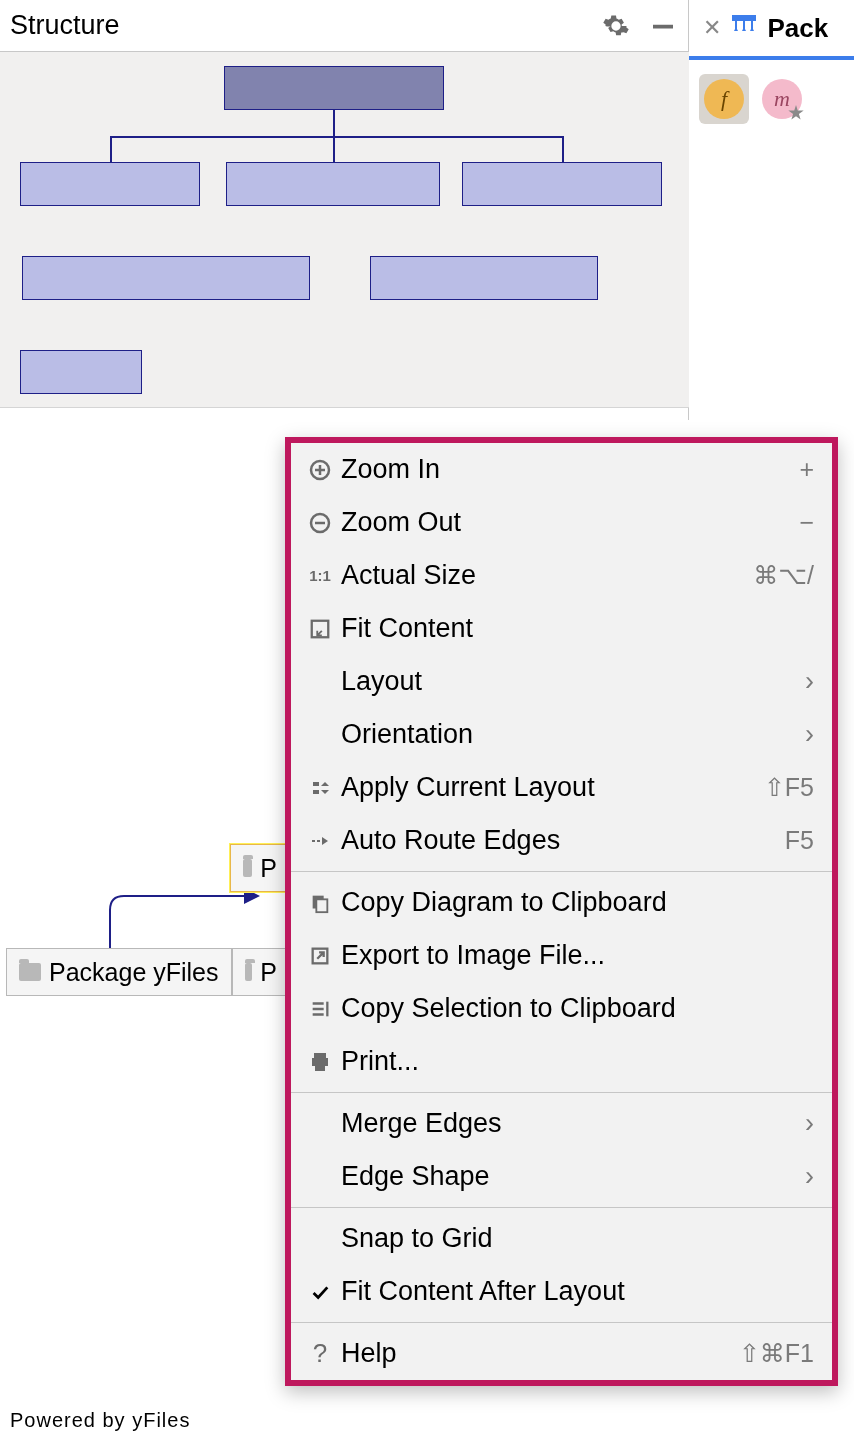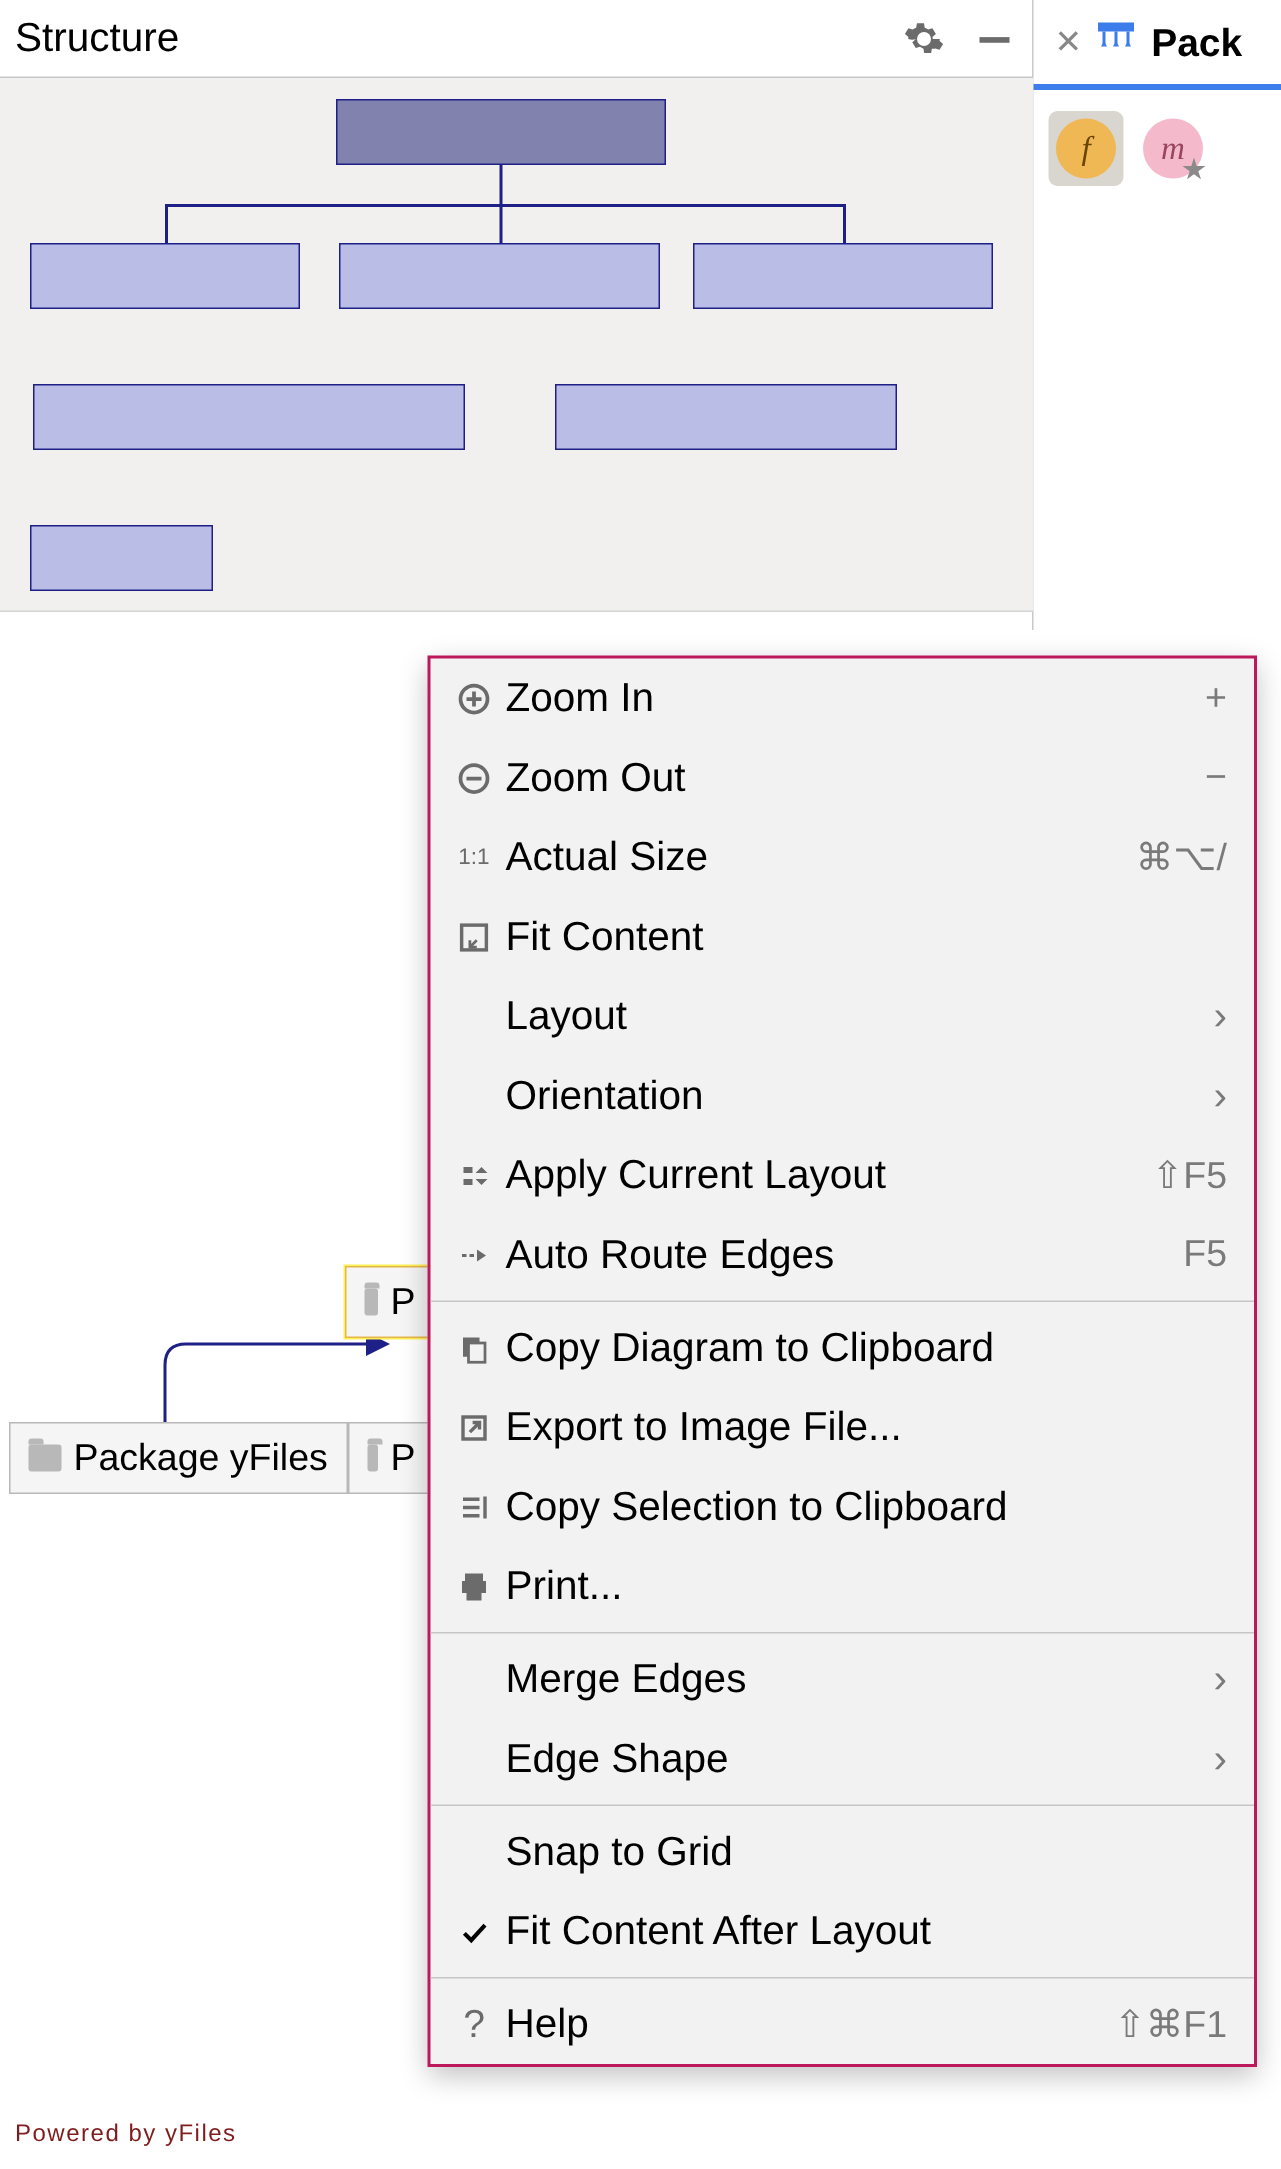--- a/index.html
+++ b/index.html
@@ -30,24 +30,24 @@
   .avatar-wrap { padding:5px; border-radius:6px;}
   .avatar-wrap.sel { background:#d9d5cf;}
 
   
   .canvas { position:absolute; left:0; top:420px; width:689px; height:1026px; background:#fff;}
   .pkg-node { position:absolute; background:#f5f5f5; border:1px solid #b8b8b8; display:flex; align-items:center; gap:8px; padding:0 12px; height:48px; font-size:25px;}
   .pkg-node.sel { border:1px solid #e8b74a; box-shadow:0 0 0 1px #fff056;}
   .pkg-icon { width:22px; height:18px; background:#b8b8b8; position:relative; border-radius:2px;}
   .pkg-icon::before{content:""; position:absolute; top:-4px; left:0; width:10px; height:4px; background:#b8b8b8; border-radius:2px 2px 0 0;}
   .canvas svg.edge { position:absolute; overflow:visible; }
-  .powered { position:absolute; left:10px; bottom:14px; font-size:16px; color:#7f1d1d; letter-spacing:1px;}
-
-  
-  .menu { position:absolute; left:285px; top:437px; width:553px; background:#f2f2f2; border:2px solid #be185d; box-shadow:0 6px 18px rgba(0,0,0,.25); font-size:27px;}
+  .powered { position:absolute; left:10px; bottom:14px; font-size:20px; color:#000000; letter-spacing:1px;}
+
+  
+  .menu { position:absolute; left:285px; top:437px; width:553px; background:#f2f2f2; border:6px solid #be185d; box-shadow:0 6px 18px rgba(0,0,0,.25); font-size:27px;}
   .menu-item { display:flex; align-items:center; height:53px; padding:0 18px 0 12px; cursor:default;}
   .mi-icon { width:34px; display:flex; justify-content:center; align-items:center; color:#6b6b6b;}
   .mi-icon svg { display:block;}
   .mi-label { flex:1; padding-left:4px;}
   .mi-short { color:#7a7a7a; font-size:25px; display:flex; align-items:center; gap:2px;}
   .mi-sub { color:#7a7a7a;}
   .menu-sep { height:1px; background:#c6c6c6; margin:4px 0;}
 </style>
 </head>
 <body>
@@ -139,21 +139,21 @@
     <span class="mi-icon">
         <svg width="24" height="24" viewBox="0 0 24 24">
           <circle cx="12" cy="12" r="9" fill="none" stroke="#6b6b6b" stroke-width="2.5"></circle>
           <path d="M7 12h10" stroke="#6b6b6b" stroke-width="2.5"></path>
         </svg>
       </span>
     <span class="mi-label">Zoom Out</span>
     <span class="mi-short">−</span>
   </div>
   <div class="menu-item">
-    <span class="mi-icon" style="font-size:15px; font-weight:normal; color:#6b6b6b;">1:1</span>
+    <span class="mi-icon" style="font-size:15px; font-weight:bold; color:#6b6b6b;">1:1</span>
     <span class="mi-label">Actual Size</span>
     <span class="mi-short">⌘⌥/</span>
   </div>
   <div class="menu-item">
     <span class="mi-icon">
         <svg width="22" height="22" viewBox="0 0 24 24">
           <rect x="3" y="3" width="18" height="18" fill="none" stroke="#6b6b6b" stroke-width="2.5"></rect>
           <path d="M14 14 L9 19 M9 14v5h5" fill="none" stroke="#6b6b6b" stroke-width="2"></path>
         </svg>
       </span>

